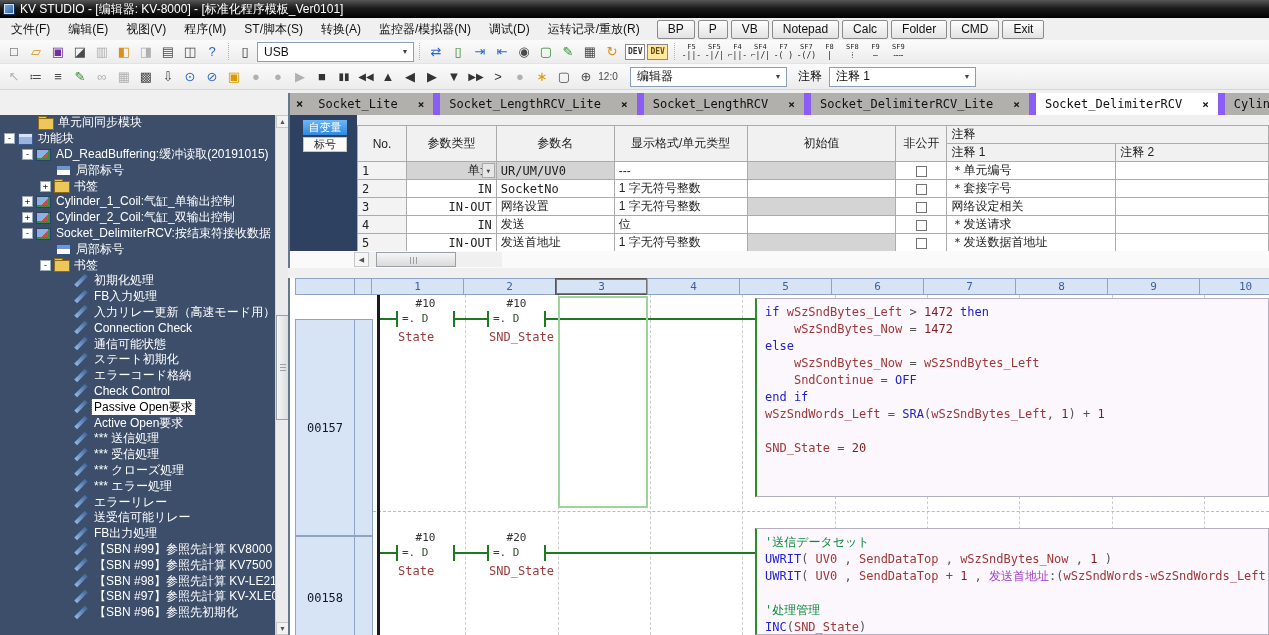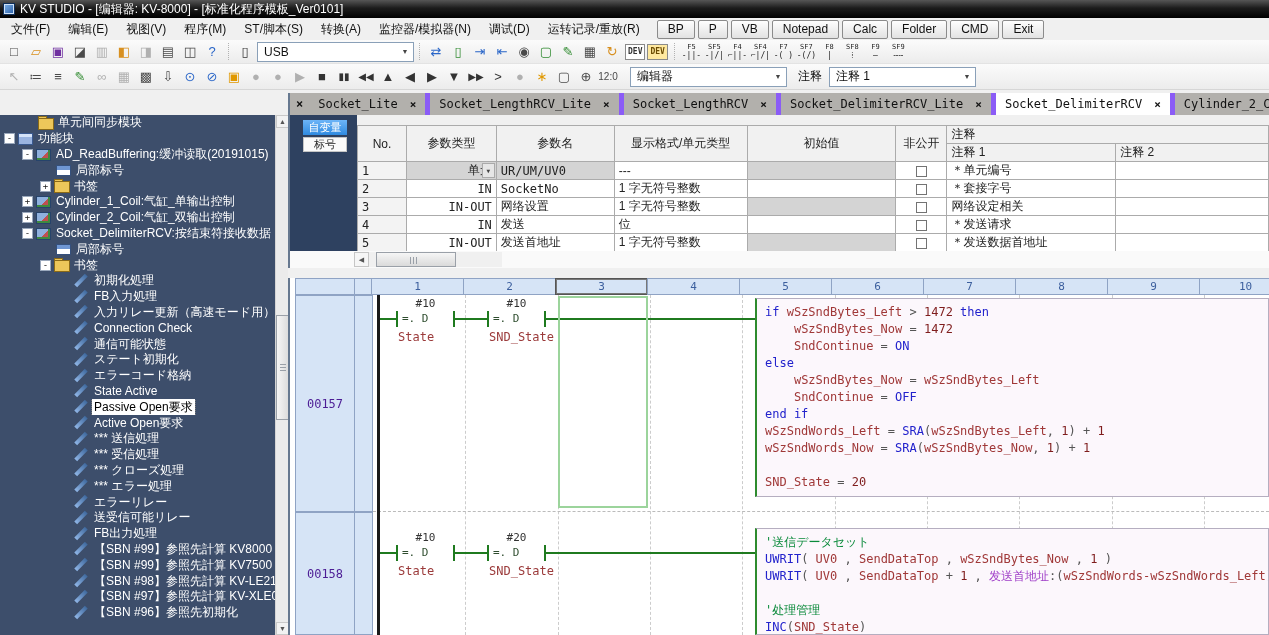--- a/index.html
+++ b/index.html
@@ -99,22 +99,22 @@
   .ts-thumb::after { content:""; position:absolute; left:3px; top:48px; width:6px; height:7px;
     background:repeating-linear-gradient(180deg,#9aa0a8 0 1px,transparent 1px 3px); }
 
   .pane-border { position:absolute; left:288px; top:93px; width:2px; height:542px; background:#66788f; }
 
   
   .tabbar { position:absolute; left:290px; top:93px; width:979px; height:22px;
     background:#b2b0ac; display:flex; align-items:stretch; overflow:hidden;
     font-family:"DejaVu Sans Mono",monospace; font-size:12px; color:#111; }
   .lead-close { display:flex; align-items:center; padding:0 6px; font-weight:bold; }
-  .tab { display:flex; align-items:center; gap:12px; padding:0 9px;
-    border-right:5px solid #8b5cf6; white-space:nowrap;justify-content:center; }
+  .tab { display:flex; align-items:center; gap:20px; padding:0 9px;
+    border-right:7px solid #8b5cf6; white-space:nowrap;justify-content:center; }
   .tab.active { background:#fff; }
   .tab .tab-close { font-weight:bold; font-size:11px; }
 
   
   .vartable { position:absolute; left:290px; top:115px; width:979px; height:153px;
     background:#f0f0f0; overflow:hidden; }
   .vt-side { position:absolute; left:0; top:0; width:67px; height:153px; background:#2e4160; }
   .vt-tab { position:absolute; left:13px; width:44px; height:15px; font-size:11px;
     display:flex; align-items:center; justify-content:center; }
   .vt-tab.active { top:5px; background:linear-gradient(#6db5f8,#2f8ae0); color:#fff; }
@@ -155,21 +155,21 @@
   .ladder { position:absolute; left:290px; top:278px; width:979px; height:357px;
     background:#fff; overflow:hidden; font-family:"DejaVu Sans Mono",monospace; }
   .lh-row { position:absolute; left:5px; top:0; height:17px; display:flex; }
   .lh-cell { height:17px; background:#d6e4f6; border:1px solid #8fa3c4; margin-left:-1px;
     font-size:11px; color:#3c5f9e; display:flex; align-items:center; justify-content:center; }
   .lh-blank1 { width:60px; margin-left:0; }
   .lh-blank2 { width:18px; }
   .lh-col { width:93px; }
   .lh-col.sel { border:1px solid #555; box-shadow:inset 0 0 0 1px #777; }
   .num-cell { position:absolute; background:#d6e4f6; border:1px solid #8fa3c4;
-    display:flex; align-items:center; justify-content:center; font-size:12px; color:#4c1d95; z-index:3; }
+    display:flex; align-items:center; justify-content:center; font-size:12px; color:#0f172a; z-index:3;margin-top:24px; }
   .grid-v { position:absolute; top:17px; height:340px; width:0;
     border-left:1px dashed #cccccc; z-index:0; }
   .row-sep { position:absolute; left:83px; right:0; top:233px; border-top:1px dashed #bbbbbb; z-index:1; }
   .rail { position:absolute; left:87px; top:17px; width:3px; height:340px; background:#1a1a1a; z-index:2; }
   .wire { position:absolute; height:2px; background:#1f7a1f; z-index:1; }
   .contact { position:absolute; width:59px; height:50px; z-index:2; }
   .contact .bar { position:absolute; top:14px; width:2px; height:16px; background:#1f7a1f; }
   .contact .bar-l{left:0} .contact .bar-r{right:0}
   .c-above { position:absolute; top:0; left:0; width:59px; text-align:center;
     font-size:11px; color:#333; }
@@ -485,21 +485,21 @@
       <div class="tree-item lv-f">
 
         <span class="t-ico icon-bookmark"></span>
         <span class="t-label">エラーコード格納</span>
 
       </div>
 
       <div class="tree-item lv-f">
 
         <span class="t-ico icon-bookmark"></span>
-        <span class="t-label">State Active</span>
+        <span class="t-label">Check Control</span>
 
       </div>
 
       <div class="tree-item lv-f selected">
 
         <span class="t-ico icon-bookmark"></span>
         <span class="t-label">Passive Open要求</span>
 
       </div>
 
@@ -819,27 +819,25 @@
         <span class="bar bar-l"></span>
         <span class="c-op">=. D</span>
         <span class="bar bar-r"></span>
         <span class="c-below">SND_State</span>
       </div>
       <span class="wire" style="left:256px;top:23px;width:209px"></span>
       <div class="sel-cell"></div>
       <div class="script-box" style="top:3px;height:199px">
           <div class="code-line"><span class="tok-k">if</span><span class="tok-d"> </span><span class="tok-v">wSzSndBytes_Left</span><span class="tok-d"> &gt; </span><span class="tok-n">1472</span><span class="tok-d"> </span><span class="tok-k">then</span></div>
           <div class="code-line"><span class="tok-d">    </span><span class="tok-v">wSzSndBytes_Now</span><span class="tok-d"> = </span><span class="tok-n">1472</span></div>
-          <div class="code-line"><span class="tok-d">    </span><span class="tok-v">SndContinue</span><span class="tok-d"> = </span><span class="tok-k">ON</span></div>
           <div class="code-line"><span class="tok-k">else</span></div>
           <div class="code-line"><span class="tok-d">    </span><span class="tok-v">wSzSndBytes_Now</span><span class="tok-d"> = </span><span class="tok-v">wSzSndBytes_Left</span></div>
           <div class="code-line"><span class="tok-d">    </span><span class="tok-v">SndContinue</span><span class="tok-d"> = </span><span class="tok-k">OFF</span></div>
           <div class="code-line"><span class="tok-k">end if</span></div>
           <div class="code-line"><span class="tok-v">wSzSndWords_Left</span><span class="tok-d"> = </span><span class="tok-k">SRA</span><span class="tok-d">(</span><span class="tok-v">wSzSndBytes_Left</span><span class="tok-d">, </span><span class="tok-n">1</span><span class="tok-d">) + </span><span class="tok-n">1</span></div>
-          <div class="code-line"><span class="tok-v">wSzSndWords_Now</span><span class="tok-d"> = </span><span class="tok-k">SRA</span><span class="tok-d">(</span><span class="tok-v">wSzSndBytes_Now</span><span class="tok-d">, </span><span class="tok-n">1</span><span class="tok-d">) + </span><span class="tok-n">1</span></div>
           <div class="code-line">&nbsp;</div>
           <div class="code-line"><span class="tok-v">SND_State</span><span class="tok-d"> = </span><span class="tok-n">20</span></div>
         </div>
     </div>
 
     <div class="l-row" id="lrow158">
       <span class="wire" style="left:90px;top:40px;width:16px"></span>
       <div class="contact pos1" style="top:19px">
         <span class="c-above">#10</span>
         <span class="bar bar-l"></span>

